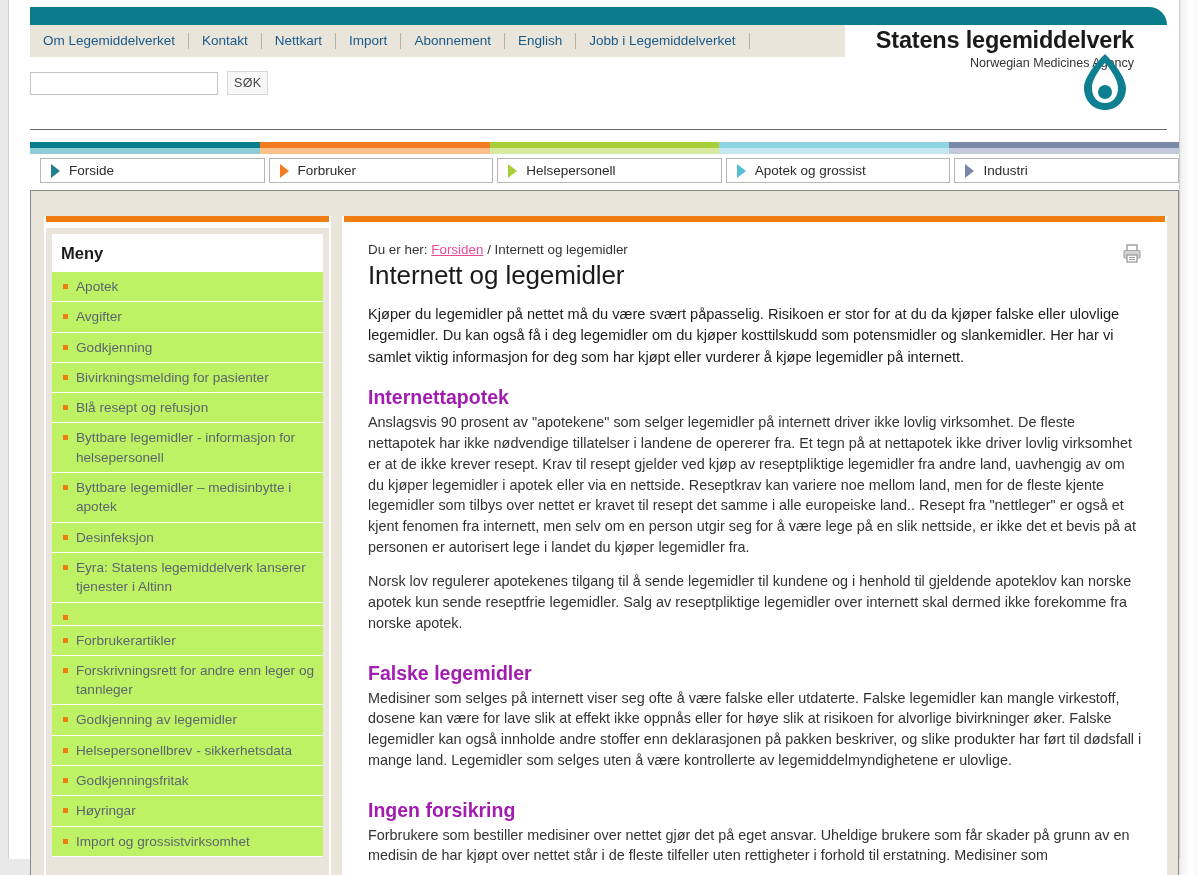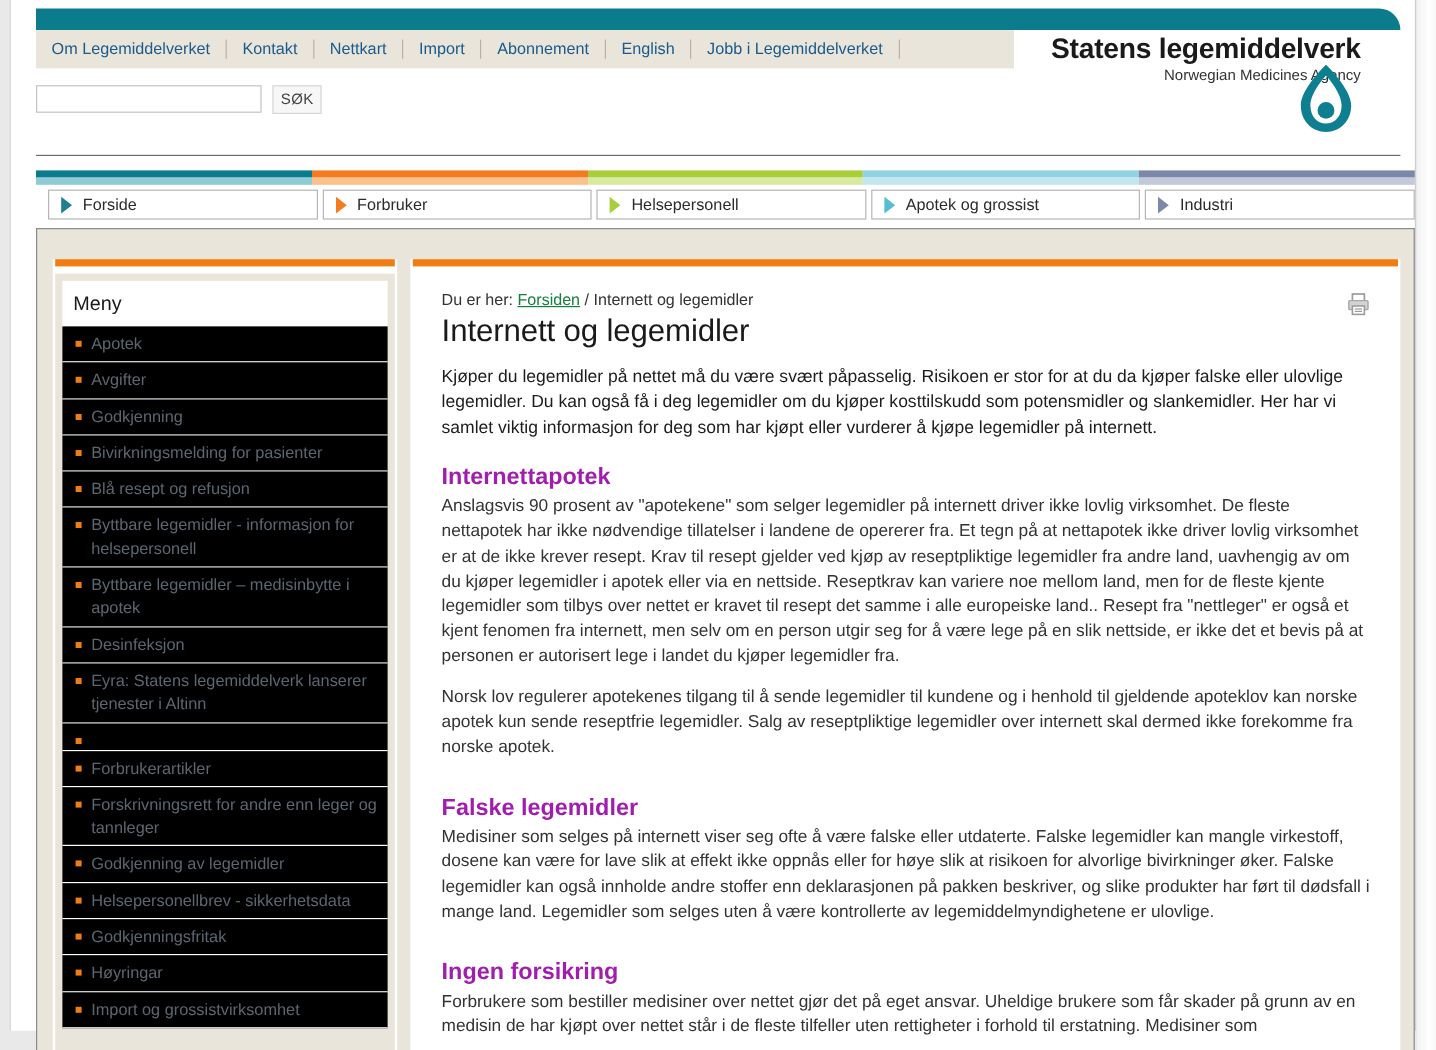--- a/index.html
+++ b/index.html
@@ -48,21 +48,21 @@
     display: flex; align-items: center;
   }
   .util-link {
     font-size: 13.5px; color: #1b5a8a;
     padding: 0 13px; line-height: 32px;
     text-decoration: none; white-space: nowrap;
     cursor: pointer;
   }
   .util-sep { width: 1px; height: 16px; background: #b9b2a1; }
 
-  .searchrow { position: absolute; left: 21px; top: 71px; display: flex; align-items: flex-start; }
+  .searchrow { position: absolute; left: 21px; top: 71px; display: flex; align-items: flex-end; }
   .search-input {
     width: 188px; height: 23px;
     border: 1px solid #c4c4c4;
     background: #fff; font-size: 12px;
     padding: 0 4px; outline: none;
     font-family: "Liberation Sans", sans-serif;
   }
   .search-btn {
     margin-left: 9px; height: 24px; min-width: 36px;
     border: 1px solid #d6d6d6; background: #f7f7f7;
@@ -120,25 +120,25 @@
     width: 287px; height: 665px; background: #ffffff;
   }
   .sidebar-orange { height: 6px; background: #f07d12; margin: 0 2px; }
   .sidebar {
     margin: 6px 2px 0 2px;
     background: #e9e5da; padding: 0 0 0 0;
     height: 652px; overflow: hidden;
   }
   .menu-head {
     background: #ffffff; margin: 6px 6px 0 6px; padding: 10px 0 9px 9px;
-    font-size: 16.5px; font-weight: normal; color: #1a1a1a;
+    font-size: 16.5px; font-weight: bold; color: #1a1a1a;
   }
   .menu-list { margin: 0 6px; }
   .menu-item {
-    background: #000000;
+    background: #bef264;
     border-bottom: 1px solid #ffffff;
     padding: 5px 5px 5px 9px;
     font-size: 13.6px; color: #5c6670;
     line-height: 1.42; cursor: pointer;
     display: flex; align-items: flex-start;
   }
   .menu-item .bullet {
     width: 5px; height: 5px; background: #f07d12;
     margin: 7px 8px 0 2px; flex: 0 0 5px;
   }
@@ -148,21 +148,21 @@
     position: absolute; left: 311px; top: 25px;
     width: 825px; height: 665px; background: #ffffff;
   }
   .main-orange { height: 6px; background: #f07d12; margin: 0 2px; }
   .main-panel {
     margin: 6px 2px 0 2px; height: 652px;
     background: #ffffff; padding: 14px 21px 0 24px;
     overflow: hidden; position: relative;
   }
   .crumb { font-size: 13.4px; color: #333; margin-bottom: 3px; }
-  .crumb a { color: #15803d; text-decoration: underline; cursor: pointer; }
+  .crumb a { color: #ec4899; text-decoration: underline; cursor: pointer; }
   .print-icon { position: absolute; right: 22px; top: 14px; cursor: pointer; }
 
   h1.page-title {
     font-size: 26px; font-weight: normal; color: #1a1a1a;
     margin: 3px 0 13px 0; letter-spacing: -0.1px;
   }
   p.lead {
     font-size: 14.6px; font-weight: normal; color: #1c1c1c;
     line-height: 1.47; margin: 0 0 18px 0;
   }

